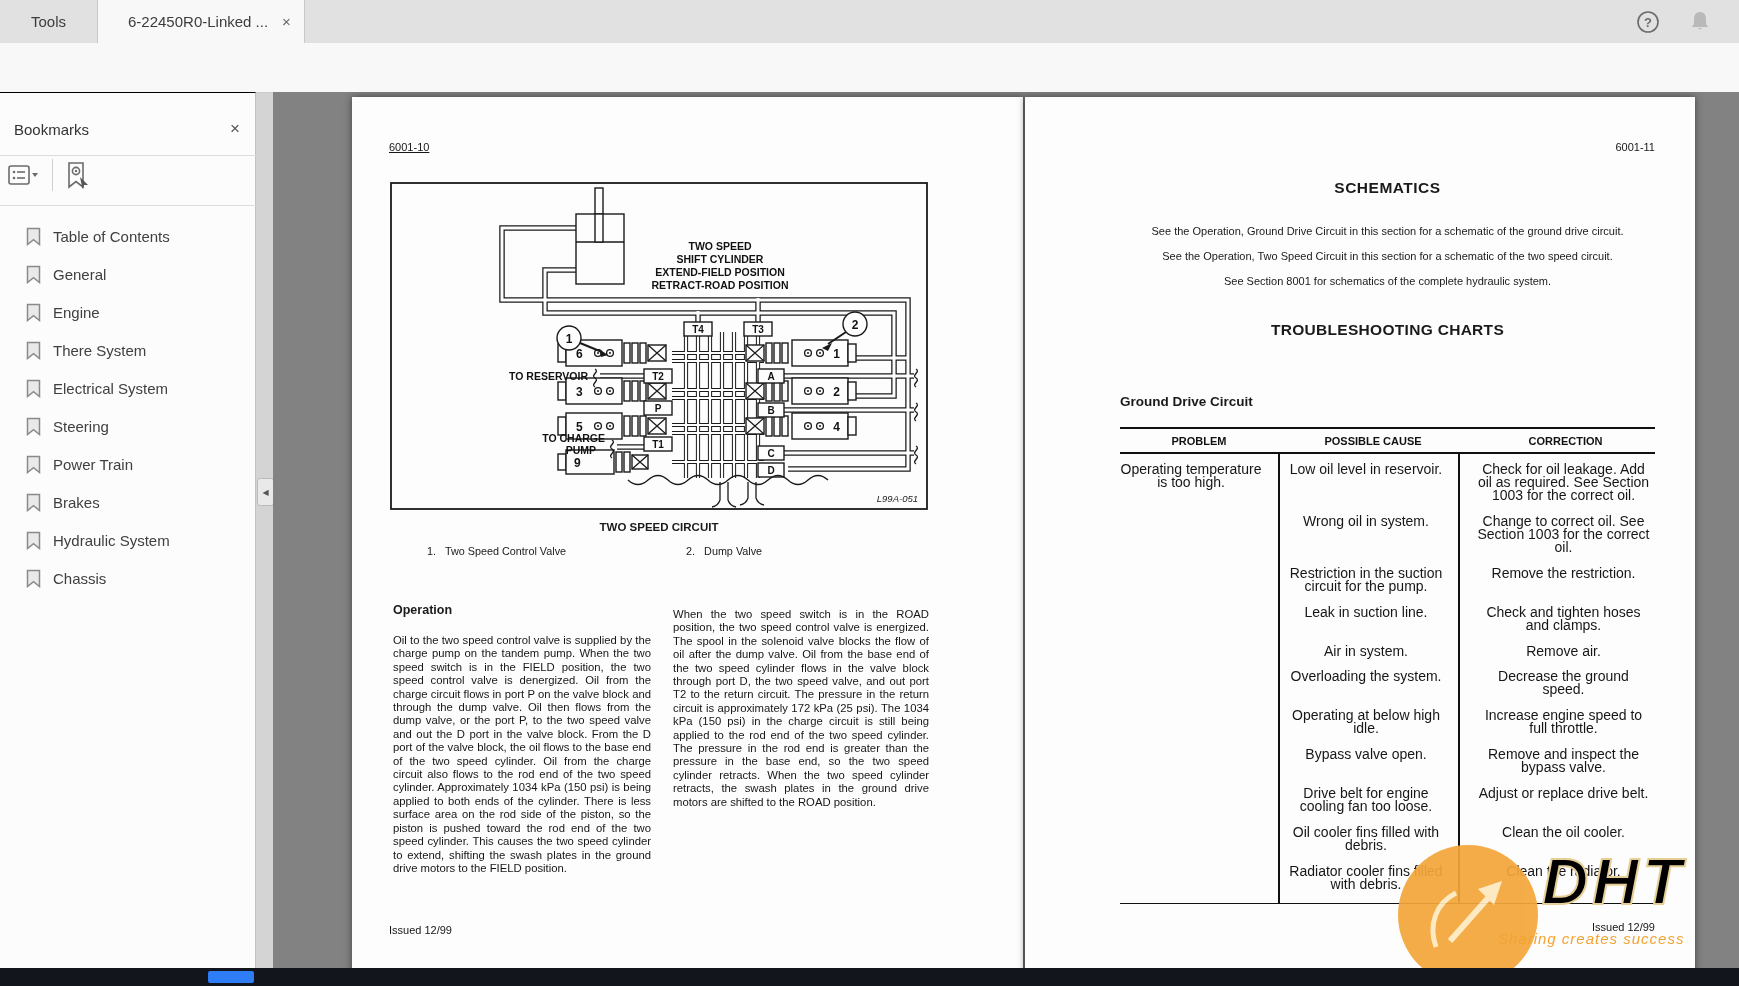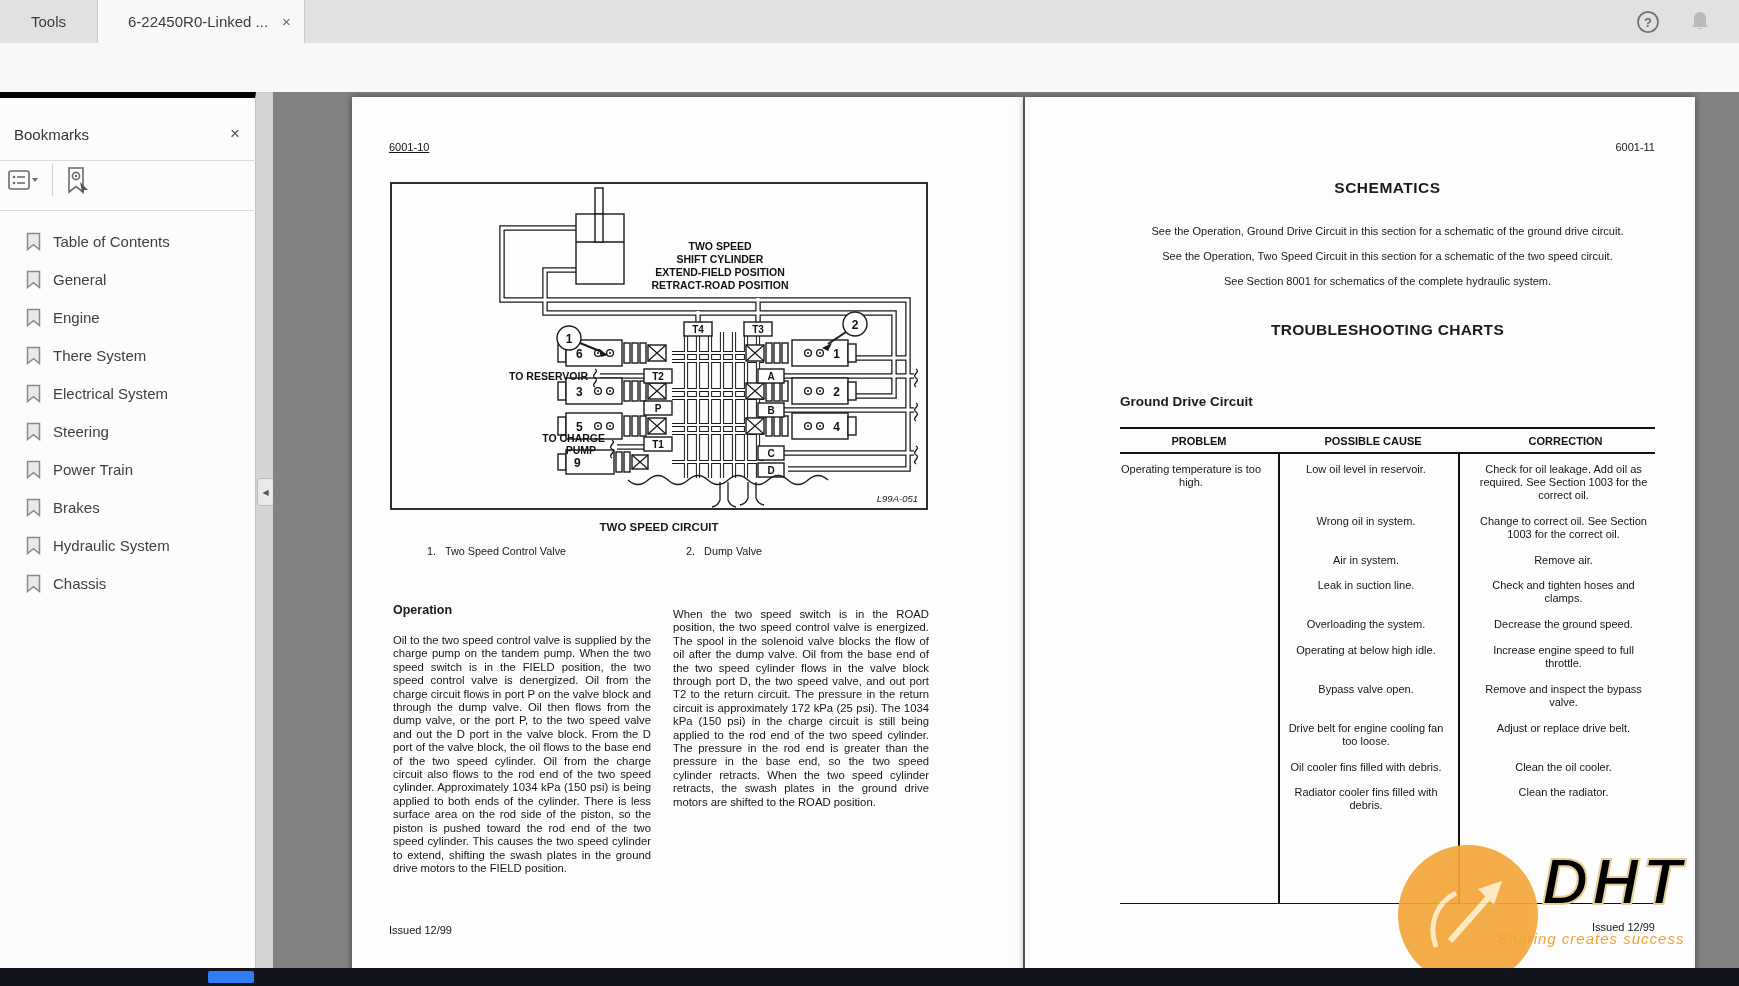--- a/index.html
+++ b/index.html
@@ -12,21 +12,21 @@
   #tab-doc{left:97px;top:0;width:208px;background:#f8f8f8;border-left:1px solid #c8c8c8;border-right:1px solid #c8c8c8;justify-content:flex-start;padding-left:30px;box-sizing:border-box;}
   #tab-doc .close{margin-left:14px;color:#666;font-size:15px;}
   #toolbar{left:0;top:43px;width:1739px;height:49px;background:#f8f8f8;border-bottom:1px solid #cfcfcf;}
   .ticon{position:absolute;top:56px;width:26px;height:26px;}
   .ticon svg{width:100%;height:100%;}
   .gstroke{stroke:#6b6b6b;fill:none;stroke-width:1.6;}
   #page-input{left:840px;top:58px;width:36px;height:22px;border:1px solid #c9c9c9;border-bottom:2px solid #8a8a8a;background:#fff;text-align:center;font-size:13px;color:#333;font-family:"Liberation Sans",sans-serif;}
   #page-total{left:884px;top:62px;font-size:14px;color:#555;}
   #avatar{left:1706px;top:51px;width:42px;height:42px;border-radius:50%;background:#1a73e8;}
   
-  #panel{left:0;top:92px;width:256px;height:876px;background:#fcfcfc;border-top:6px solid #000000;border-right:1px solid #c2c2c2;box-sizing:border-box;}
+  #panel{left:0;top:92px;width:256px;height:876px;background:#fcfcfc;border-top:1px solid #000000;border-right:1px solid #c2c2c2;box-sizing:border-box;}
   #panel-title{left:14px;top:28px;font-size:15px;color:#333;}
   #panel-close{left:230px;top:26px;font-size:17px;color:#555;}
   .pdiv{left:0;width:256px;height:1px;background:#dcdcdc;}
   #bm-list{left:0;top:124px;width:256px;}
   .bm-item{display:flex;align-items:center;height:38px;padding-left:26px;}
   .bm-flag{width:15px;height:19px;margin-right:12px;flex:0 0 auto;}
   .bm-label{font-size:15px;color:#404040;}
   
   #splitter{left:256px;top:92px;width:17px;height:876px;background:#d4d4d4;border-top:1px solid #ccc;}
   #collapse{left:257px;top:478px;width:15px;height:26px;background:#e9e9e9;border:1px solid #bbb;border-radius:3px;font-size:8px;color:#555;display:flex;align-items:center;justify-content:center;}
@@ -42,21 +42,21 @@
   
   #ts-table{left:95px;top:330px;width:535px;text-align:center;}
   .rule2{height:2px;background:#111;}
   .rule1{height:1.5px;background:#111;}
   #ts-head{display:grid;grid-template-columns:158px 180px 197px;padding:6px 0 5px 0;}
   .ts-h{font-size:11px;font-weight:bold;color:#111;}
   .ts-h.c2{padding-left:10px;}
   .ts-h.c3{padding-left:18px;}
   #ts-body{position:relative;min-height:449px;padding-top:9px;box-sizing:border-box;}
   .ts-row{display:grid;grid-template-columns:158px 180px 197px;margin-bottom:12.5px;}
-  .ts-cell{font-size:11px;line-height:13.2px;color:#161616;}
+  .ts-cell{font-size:14px;line-height:13.2px;color:#161616;}
   .ts-cell.cause{padding-left:10px;padding-right:14px;}
   .ts-cell.corr{padding-left:18px;padding-right:4px;}
   .ts-cell.prob{padding-right:16px;}
   .vline{position:absolute;top:0;bottom:0;width:1.5px;background:#111;}
   
   #wm-circle{left:1125px;top:753px;width:140px;height:140px;border-radius:50%;background:#f4a63a;opacity:.92;z-index:5;}
   #wm-dht{left:1269px;top:758px;font-size:64px;line-height:64px;font-weight:800;font-style:italic;color:#000000;-webkit-text-stroke:2px #e6cf96;letter-spacing:4px;z-index:5;}
   #wm-tag{left:1225px;top:838px;font-size:15px;font-style:italic;color:#f2a432;letter-spacing:1px;z-index:5;white-space:nowrap;}
   .footer{font-size:11px;color:#161616;z-index:6;}
   
@@ -564,27 +564,32 @@
               <div class="ts-cell cause">Low oil level in reservoir.</div>
               <div class="ts-cell corr">Check for oil leakage. Add oil as required. See Section 1003 for the correct oil.</div>
             </div>
               <div class="ts-row">
               <div class="ts-cell prob"></div>
               <div class="ts-cell cause">Wrong oil in system.</div>
               <div class="ts-cell corr">Change to correct oil. See Section 1003 for the correct oil.</div>
             </div>
               <div class="ts-row">
               <div class="ts-cell prob"></div>
+              <div class="ts-cell cause">Restriction in the suction circuit for the pump.</div>
+              <div class="ts-cell corr">Remove the restriction.</div>
+            </div>
+              <div class="ts-row">
+              <div class="ts-cell prob"></div>
+              <div class="ts-cell cause">Leak in suction line.</div>
+              <div class="ts-cell corr">Check and tighten hoses and clamps.</div>
+            </div>
+              <div class="ts-row">
+              <div class="ts-cell prob"></div>
               <div class="ts-cell cause">Air in system.</div>
               <div class="ts-cell corr">Remove air.</div>
-            </div>
-              <div class="ts-row">
-              <div class="ts-cell prob"></div>
-              <div class="ts-cell cause">Leak in suction line.</div>
-              <div class="ts-cell corr">Check and tighten hoses and clamps.</div>
             </div>
               <div class="ts-row">
               <div class="ts-cell prob"></div>
               <div class="ts-cell cause">Overloading the system.</div>
               <div class="ts-cell corr">Decrease the ground speed.</div>
             </div>
               <div class="ts-row">
               <div class="ts-cell prob"></div>
               <div class="ts-cell cause">Operating at below high idle.</div>
               <div class="ts-cell corr">Increase engine speed to full throttle.</div>

